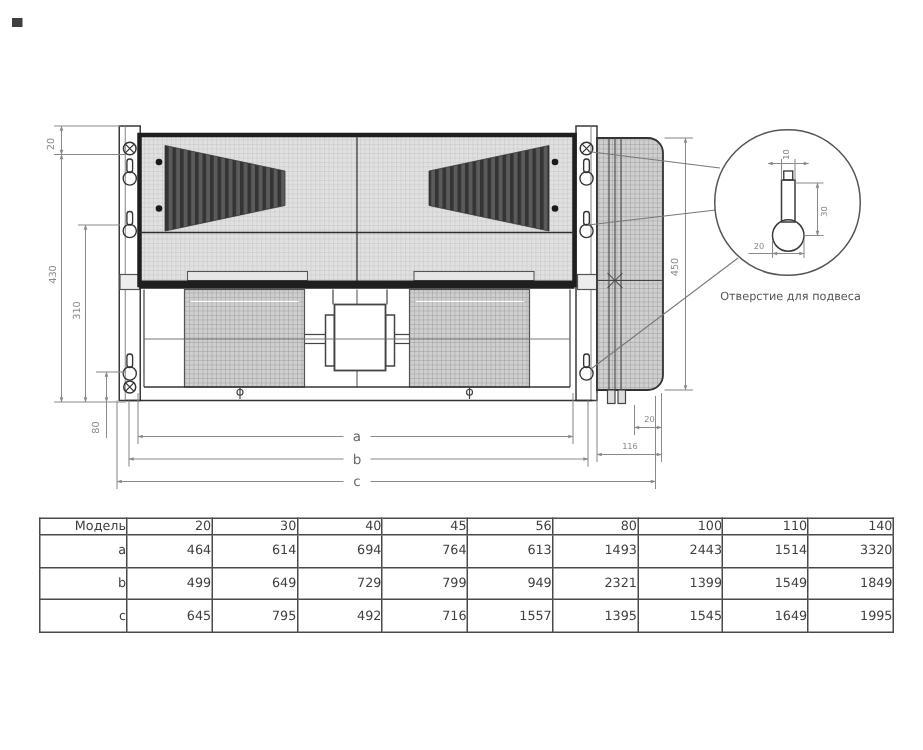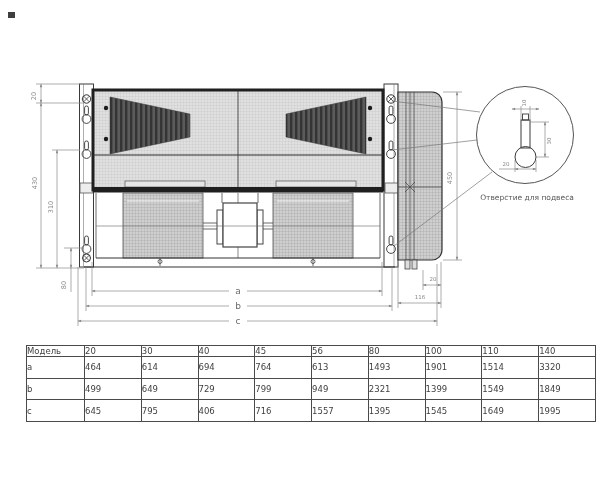--- a/index.html
+++ b/index.html
@@ -7,21 +7,21 @@
     position:relative;width:615px;height:500px;background:#ffffff;overflow:hidden;
     font-family:"DejaVu Sans",sans-serif;
   }
   .drawing-svg{position:absolute;left:0;top:0;}
   .dim-table{
     position:absolute;left:26px;top:345px;width:570px;height:77px;
     border-collapse:collapse;table-layout:fixed;
     font-size:8.5px;color:#3f3f3f;
   }
   .dim-table th,.dim-table td{
-    border:1px solid #4a4a4a;text-align:left;vertical-align:middle;
+    border:1px solid #4a4a4a;text-align:right;vertical-align:middle;
     font-weight:normal;padding:0;overflow:hidden;
   }
   .dim-table{border:1.5px solid #3a3a3a;}
   .dim-table col.model-col{width:58px;}
 </style>
 </head>
 <body>
 
 <div class="canvas">
 
@@ -248,41 +248,41 @@
       </thead>
   <tbody>
         <tr>
           <td>a</td>
           <td>464</td>
           <td>614</td>
           <td>694</td>
           <td>764</td>
           <td>613</td>
           <td>1493</td>
-          <td>1901</td>
+          <td>2443</td>
           <td>1514</td>
           <td>3320</td>
         </tr>
         <tr>
           <td>b</td>
           <td>499</td>
           <td>649</td>
           <td>729</td>
           <td>799</td>
           <td>949</td>
           <td>2321</td>
           <td>1399</td>
           <td>1549</td>
           <td>1849</td>
         </tr>
         <tr>
           <td>c</td>
           <td>645</td>
           <td>795</td>
-          <td>406</td>
+          <td>492</td>
           <td>716</td>
           <td>1557</td>
           <td>1395</td>
           <td>1545</td>
           <td>1649</td>
           <td>1995</td>
         </tr>
       </tbody>
 </table>
 

